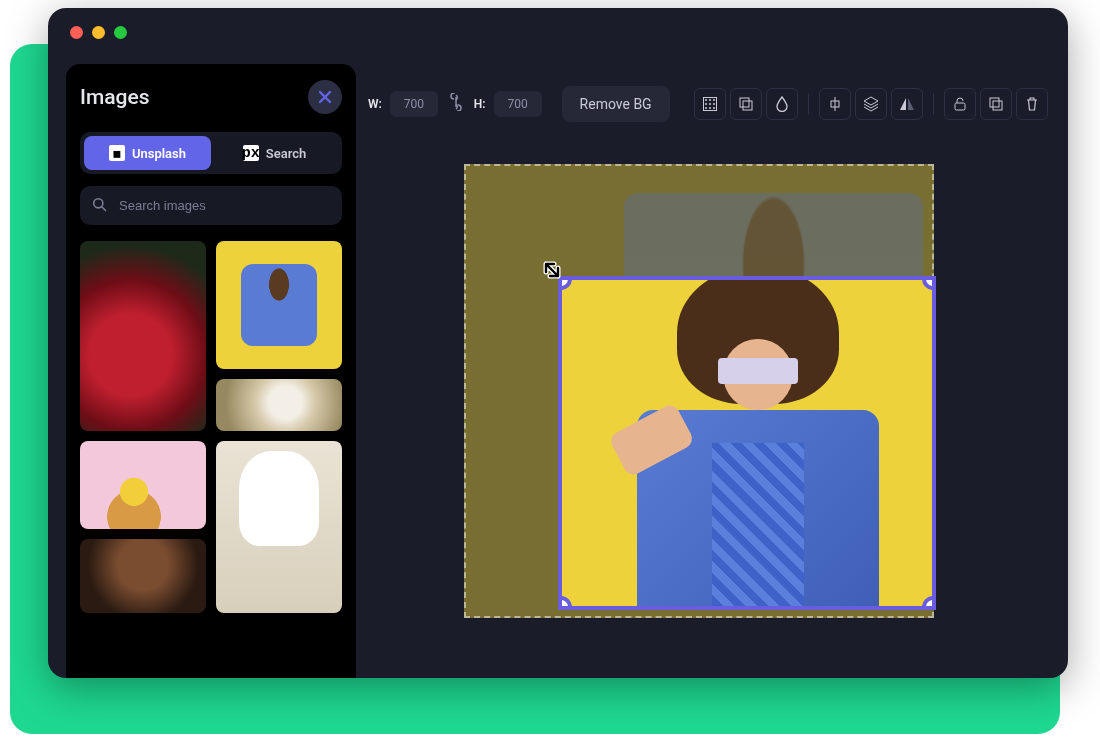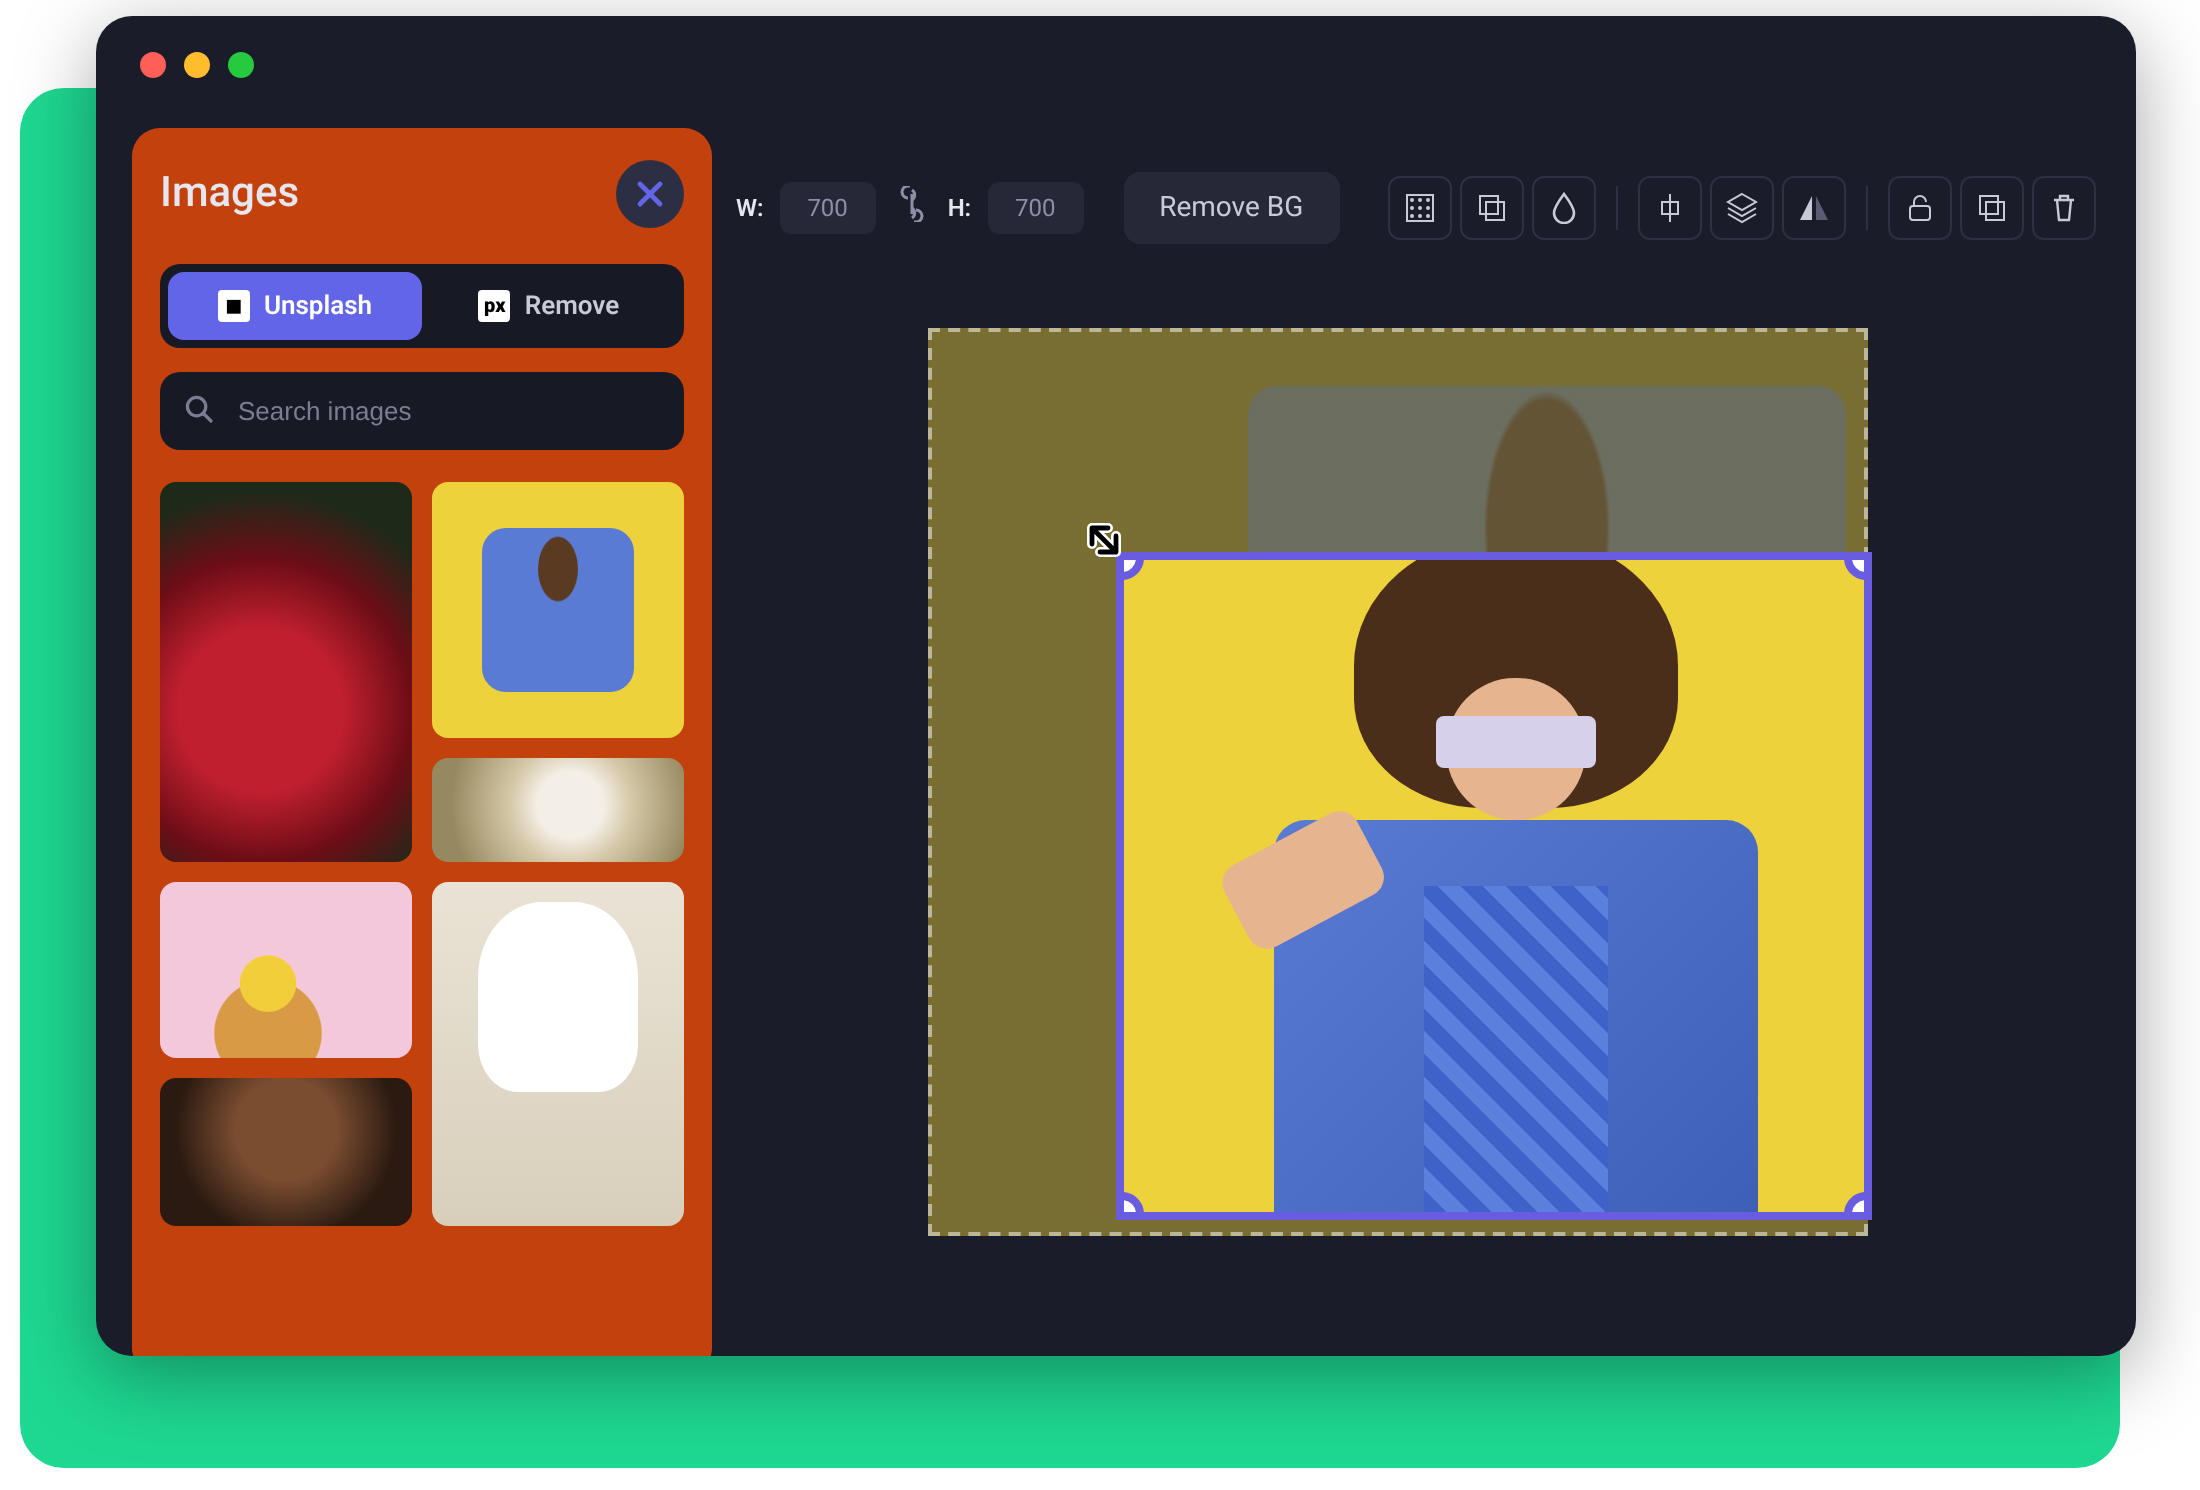--- a/index.html
+++ b/index.html
@@ -43,21 +43,21 @@
   .tl.red { background: #FF5F56; }
   .tl.yellow { background: #FFBD2E; }
   .tl.green { background: #27C93F; }
 
   .sidebar-panel {
     position: absolute;
     left: 18px;
     top: 56px;
     width: 290px;
     height: 624px;
-    background: #c2410c;
+    background: #000000;
     border-radius: 14px;
     padding: 16px 14px;
     overflow: hidden;
   }
   .panel-header {
     display: flex;
     align-items: center;
     justify-content: space-between;
     margin-bottom: 18px;
   }
@@ -100,21 +100,21 @@
     color: #fff;
   }
   .tab-ico {
     width: 16px; height: 16px;
     display: inline-flex; align-items: center; justify-content: center;
   }
   .tab-ico.unsplash {
     background: #fff; color: #000; font-size: 10px; border-radius: 2px; font-weight: 900;
   }
   .tab-ico.pixabay {
-    background: #fff; color: #000; font-size: 10px; border-radius: 2px; font-weight: 900;
+    background: #fff; color: #000; font-size: 15px; border-radius: 2px; font-weight: 900; font-family: Liberation Mono, monospace;
   }
   .search-box {
     background: #171924;
     border-radius: 10px;
     display: flex;
     align-items: flex-start;
     padding: 11px 12px;
     gap: 10px;
     margin-bottom: 16px;
   }
@@ -281,21 +281,21 @@
       </div>
     </div>
 
     <div class="tabs">
       <div class="tab active">
         <span class="tab-ico unsplash">◼</span>
         <span>Unsplash</span>
       </div>
       <div class="tab">
         <span class="tab-ico pixabay">px</span>
-        <span>Remove</span>
+        <span>Search</span>
       </div>
     </div>
 
     <div class="search-box">
       <svg width="15" height="15" viewBox="0 0 15 15">
           <circle cx="6.3" cy="6.3" r="4.6" stroke="#7B7E93" stroke-width="1.6" fill="none"></circle>
           <line x1="10" y1="10" x2="13.5" y2="13.5" stroke="#7B7E93" stroke-width="1.6" stroke-linecap="round"></line>
         </svg>
       <input class="search-input" placeholder="Search images" style="">
     </div>

